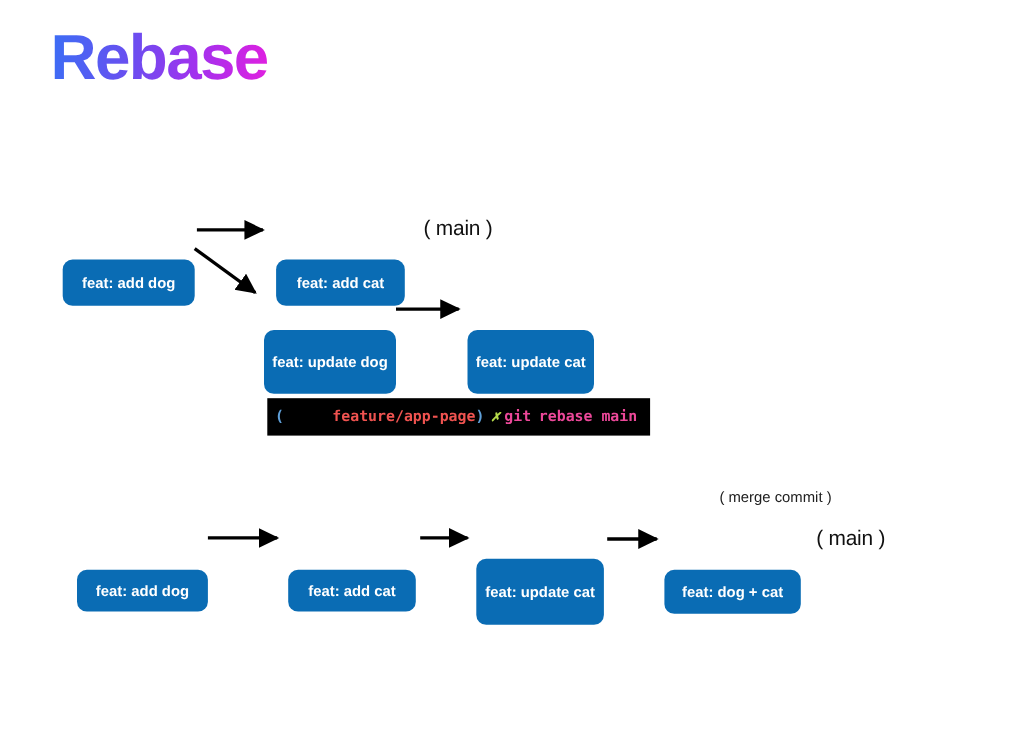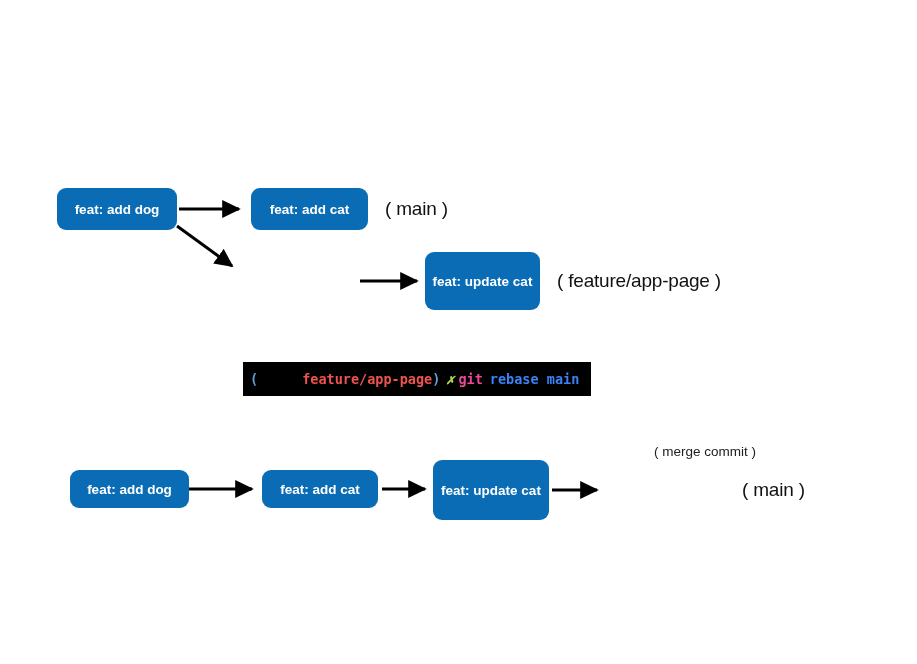--- a/index.html
+++ b/index.html
@@ -48,20 +48,21 @@
     color: #ffffff;
     font-size: 13.5px;
     font-weight: 700;
     display: flex;
     align-items: center;
     justify-content: center;
     text-align: center;
     white-space: nowrap;
     box-sizing: border-box;
     padding: 0 10px;
+    margin-top: 48px;
   }
 
   
   .branch-label {
     position: absolute;
     font-size: 19px;
     font-weight: 400;
     color: #111111;
     white-space: nowrap;
     letter-spacing: -0.2px;
@@ -98,28 +99,29 @@
     font-size: 13.5px;
     font-weight: 700;
     letter-spacing: 0px;
     box-sizing: border-box;
     padding-left: 7px;
   }
   .t-paren  { color: #5f9fd8; }
   .t-branch { color: #ef5350; margin-left: 44px; }
   .t-mark   { color: #b5d94a; font-style: italic; padding: 0 4px 0 6px; }
   .t-cmd    { color: #ec4899; }
-  .t-args   { color: #3b82f6; }
+  .t-args   { color: #ec4899; }
   .t-sp     { display: inline-block; width: 7px; }
 </style>
 </head>
 <body>
 
 <div id="canvas">
 
+  <div class="title">Rebase</div>
 
   <svg id="arrows" viewBox="0 0 917 664" width="917" height="664" xmlns="http://www.w3.org/2000/svg">
     <defs>
       <marker id="ah" markerWidth="7" markerHeight="7" refX="5.6" refY="3" orient="auto" markerUnits="strokeWidth">
         <path d="M0,0 L6.2,3 L0,6 z" fill="#000000"></path>
       </marker>
     </defs>
 
     <line x1="179" y1="209" x2="239" y2="209" stroke="#000000" stroke-width="3" marker-end="url(#ah)"></line>
 
@@ -133,39 +135,40 @@
 
     <line x1="552" y1="490" x2="597" y2="490" stroke="#000000" stroke-width="3" marker-end="url(#ah)"></line>
   </svg>
 
   <div class="node" style="left:57px; top:188px; width:120px; height:42px;">feat: add dog</div>
 
   <div class="node" style="left:251px; top:188px; width:117px; height:42px;">feat: add cat</div>
 
   <div class="branch-label" style="left:385px; top:198px;">( main )</div>
 
+  <div class="node" style="left:240px; top:252px; width:120px; height:58px;">feat: update dog</div>
 
   <div class="node" style="left:425px; top:252px; width:115px; height:58px;">feat: update cat</div>
 
-  <div class="branch-label" style="left:557px; top:270px;">( feature/app-page )</div>
 
   <div class="terminal">
     <span class="t-paren">(</span>
       <span class="t-branch">feature/app-page</span>
       <span class="t-paren">)</span>
       <span class="t-mark">✗</span>
       <span class="t-cmd">git</span>
       <span class="t-sp"></span>
       <span class="t-args">rebase main</span>
   </div>
 
   <div class="node" style="left:70px; top:470px; width:119px; height:38px;">feat: add dog</div>
 
   <div class="node" style="left:262px; top:470px; width:116px; height:38px;">feat: add cat</div>
 
   <div class="node" style="left:433px; top:460px; width:116px; height:60px;">feat: update cat</div>
 
   <div class="note-label" style="left:610px; top:444px;">( merge commit )</div>
 
+  <div class="node" style="left:604px; top:470px; width:124px; height:40px;">feat: dog + cat</div>
 
   <div class="branch-label" style="left:742px; top:479px;">( main )</div>
 
 </div>
 
 </body></html>

